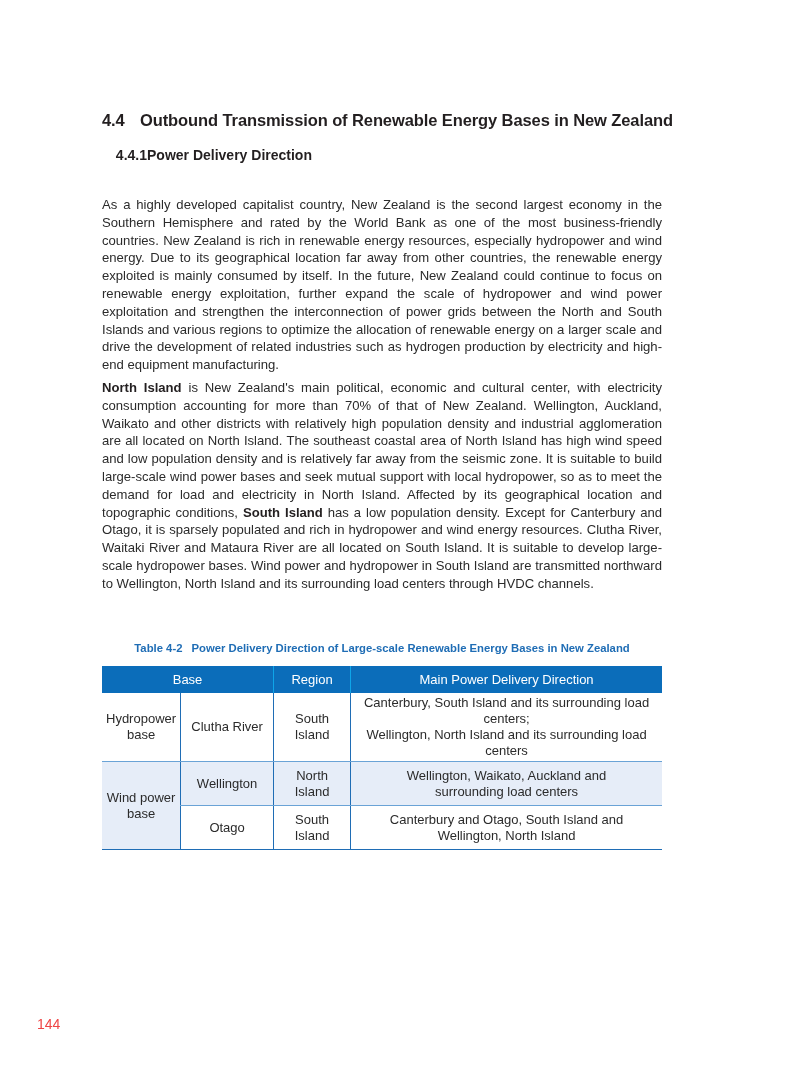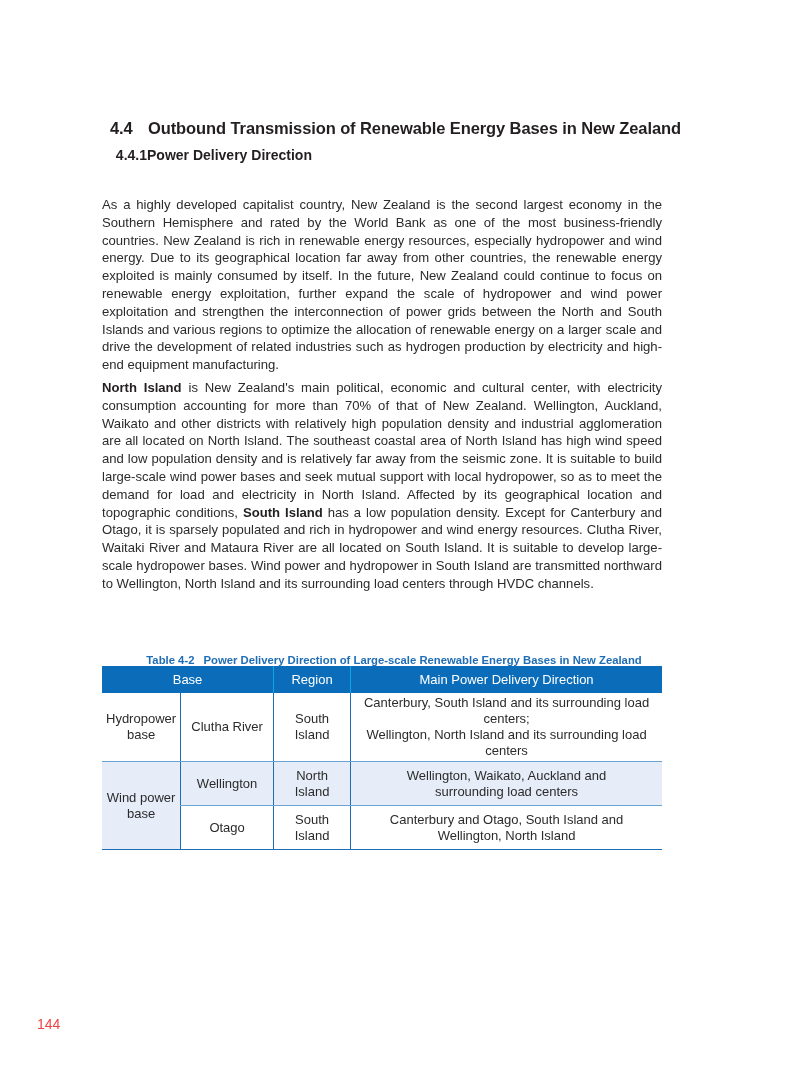--- a/index.html
+++ b/index.html
@@ -1,28 +1,28 @@
 <!DOCTYPE html>
 <html><head>
 <meta charset="utf-8">
 <style>
   html, body { margin: 0; padding: 0; background: #ffffff; }
   body { width: 793px; height: 1077px; position: relative; overflow: hidden;
          font-family: "Liberation Sans", sans-serif; color: #231f20; }
-  .section-title { position: absolute; left: 102px; top: 111px; font-size: 16.5px; font-weight: bold; margin: 8px; letter-spacing: -0.1px; }
+  .section-title { position: absolute; left: 102px; top: 111px; font-size: 16.5px; font-weight: bold; margin: 0; letter-spacing: -0.1px; }
   .section-title .num { display: inline-block; width: 38px; }
   .sub-title { position: absolute; left: 102px; top: 147px; font-size: 14px; font-weight: bold; margin: 0; text-align: right; }
   .sub-title .num { display: inline-block; width: 45px; }
   .para { position: absolute; left: 102px; width: 560px; font-size: 13.1px; line-height: 17.8px;
           text-align: justify; margin: 0; color: #2b2b2b; }
   .p1 { top: 196px; }
   .p2 { top: 379px; }
   .para b { font-weight: bold; color: #231f20; }
   .table-caption { position: absolute; left: 102px; width: 560px; top: 642px; text-align: center;
-                   font-size: 11.3px; font-weight: bold; color: #1f6db5; margin: 12px; }
+                   font-size: 11.3px; font-weight: bold; color: #1f6db5; margin: 0; }
   .table-caption .num { margin-right: 9px; }
   table { position: absolute; left: 102px; top: 666px; width: 560px; border-collapse: collapse;
           font-size: 13px; color: #2b2b2b; }
   th { background: #0b6dba; color: #ffffff; font-weight: normal; height: 27px; padding: 0;
        border-left: 1px solid #0ea5e9; }
   th:first-child { border-left: none; }
   td { text-align: center; vertical-align: middle; padding: 2px 4px; line-height: 16px;
        border-left: 1px solid #1f6db5; border-bottom: 1px solid #6aa3d6; }
   td.first { border-left: none; }
   tr.last td { border-bottom: 1.5px solid #1f6db5; }

